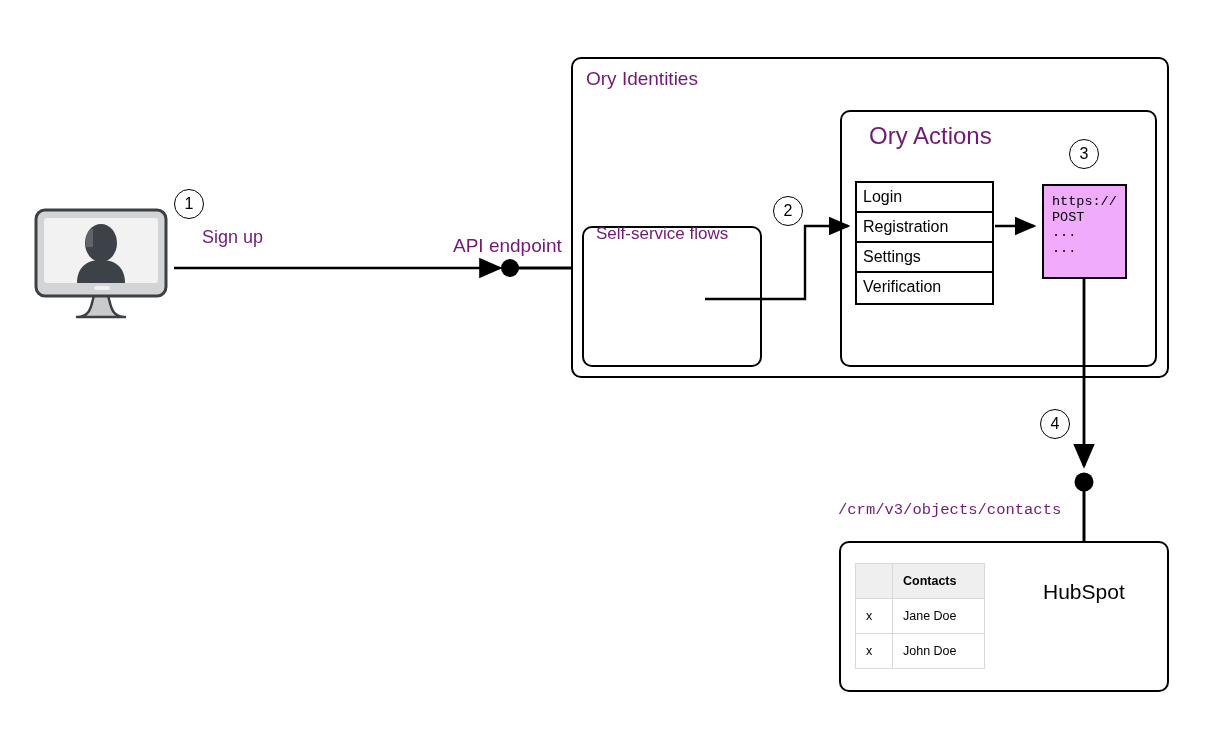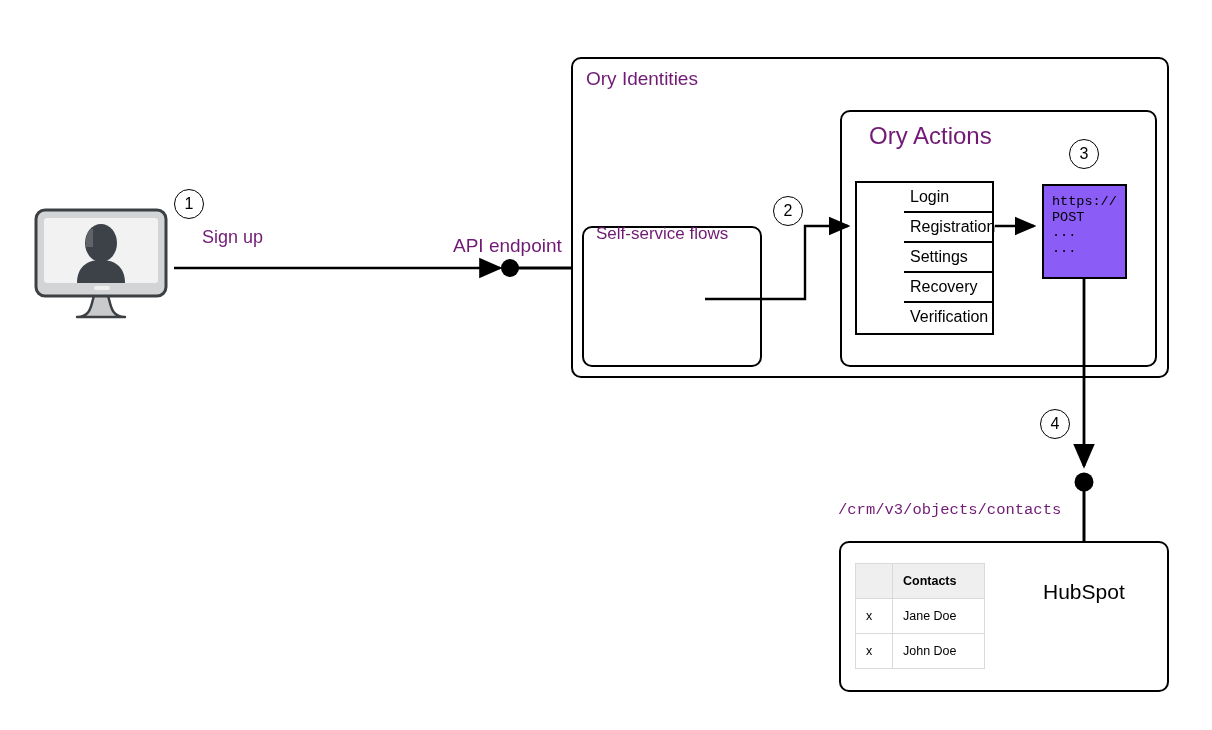--- a/index.html
+++ b/index.html
@@ -67,21 +67,21 @@
     font-size: 16px;
     color: #000;
     border-bottom: 2px solid #000;
     background: #fff;
   }
   .flow-item:last-child { border-bottom: none; }
   .code-box {
     position: absolute;
     box-sizing: border-box;
     border: 2.2px solid #000;
-    background: #8b5cf6;
+    background: #f0abfc;
     padding: 8px 0 11px 8px;
     font-family: "Liberation Mono", monospace;
     font-size: 13.5px;
     line-height: 15.5px;
     color: #000;
   }
   .contacts-table {
     position: absolute;
     border-collapse: collapse;
     font-family: "Liberation Sans", sans-serif;
@@ -180,25 +180,24 @@
 
   <div class="rbox" style="left:571px; top:57px; width:598px; height:321px;"></div>
   <div class="lbl" style="left:586px; top:68px; font-size:19px;">Ory Identities</div>
 
   <div class="rbox" style="left:582px; top:226px; width:180px; height:141px;"></div>
   <div class="lbl" style="left:596px; top:224px; font-size:17px;">Self-service flows</div>
 
   <div class="rbox" style="left:840px; top:110px; width:317px; height:257px;"></div>
   <div class="lbl" style="left:869px; top:122px; font-size:24px;">Ory Actions</div>
 
-  <div class="flow-list" style="left:855px; top:181px; width:139px;padding-left:47px;">
+  <div class="flow-list" style="left:855px; top:181px; width:139px;">
     <div class="flow-item">Login</div>
     <div class="flow-item">Registration</div>
     <div class="flow-item">Settings</div>
-    <div class="flow-item">Recovery</div>
     <div class="flow-item">Verification</div>
   </div>
 
   <div class="code-box" style="left:1042px; top:184px; width:85px; height:95px;">
     <div>https://</div>
     <div>POST</div>
     <div>...</div>
     <div>...</div>
   </div>
 

